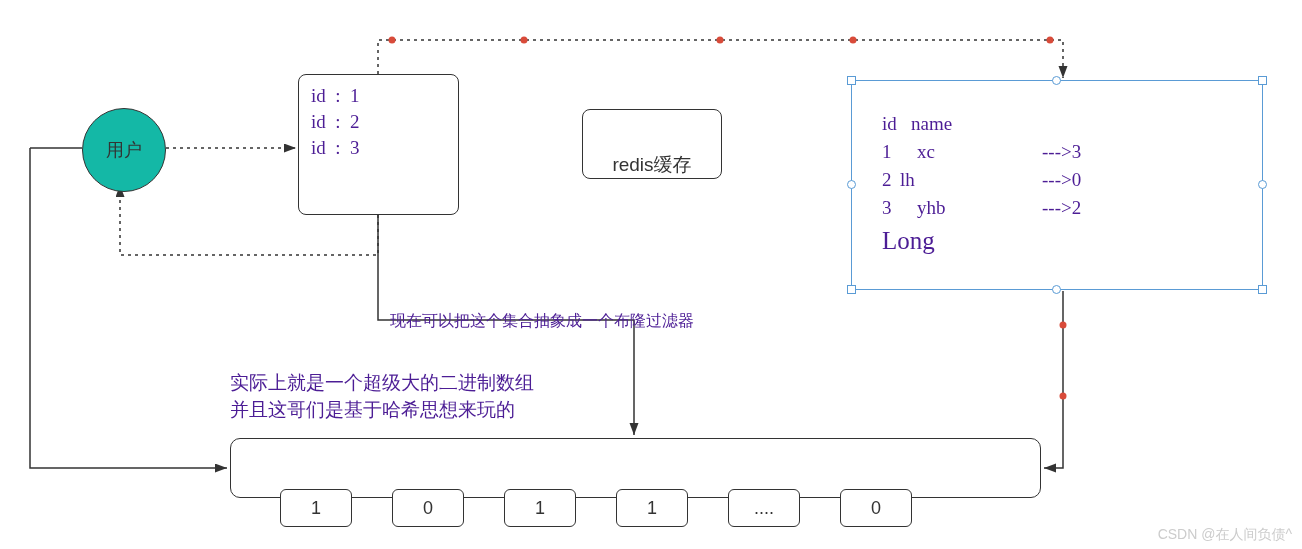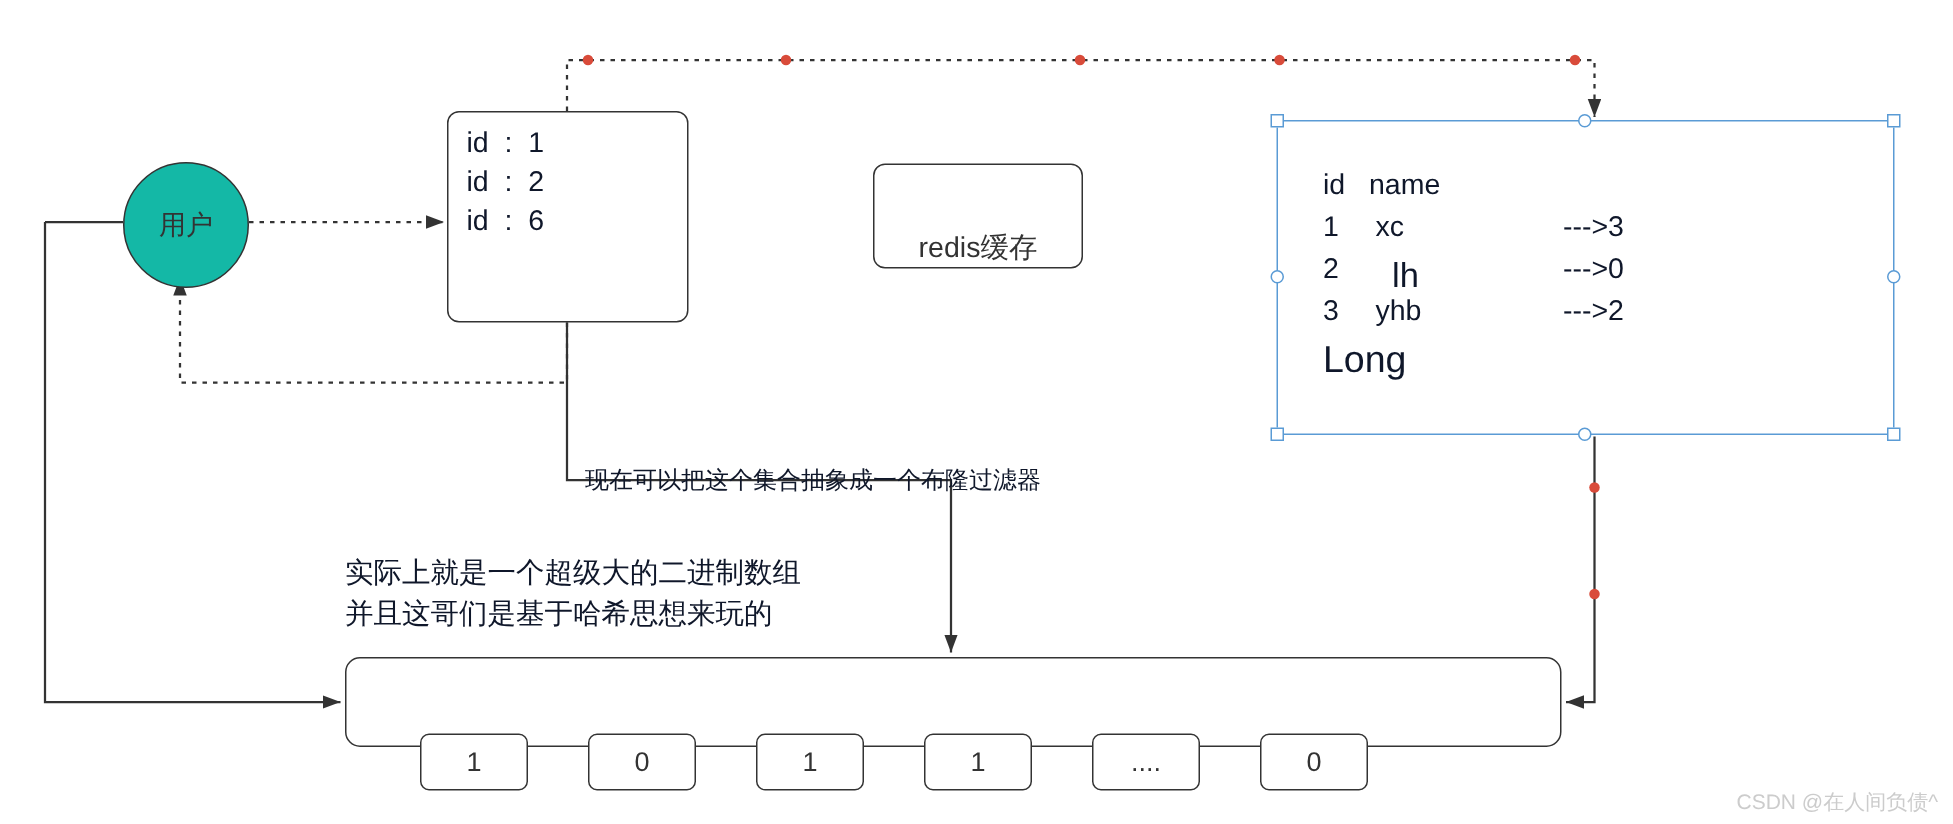--- a/index.html
+++ b/index.html
@@ -17,22 +17,23 @@
     position: absolute;
     border: 1.5px solid #333;
     border-radius: 8px;
     background: #fff;
     box-sizing: border-box;
   }
   .label {
     position: absolute;
     font-size: 18px;
     line-height: 1.4;
-    color: #0f172a;
+    color: #4c1d95;
     white-space: pre;
+    font-family: Liberation Serif, serif;
   }
   .circle {
     position: absolute;
     border: 1.5px solid #333;
     border-radius: 50%;
     background: #14b8a6;
     display: flex;
     align-items: center;
     justify-content: center;
     font-size: 18px;
@@ -112,21 +113,21 @@
   <circle class="red-dot" cx="1063" cy="396" r="3.5"></circle>
 </svg>
 
 <div class="circle" style="left:82px; top:108px; width:82px; height:82px;">
   <span>用户</span>
 </div>
 
 <div class="box" style="left:298px; top:74px; width:161px; height:141px;">
   <div class="label" style="left:12px; top:8px; font-size:19px;">id  :  1</div>
   <div class="label" style="left:12px; top:34px; font-size:19px;">id  :  2</div>
-  <div class="label" style="left:12px; top:60px; font-size:19px;">id  :  6</div>
+  <div class="label" style="left:12px; top:60px; font-size:19px;">id  :  3</div>
 </div>
 
 <div class="box" style="left:582px; top:109px; width:140px; height:70px; display:flex; align-items:flex-end; justify-content:center;">
   <span style="font-size:19px;">redis缓存</span>
 </div>
 
 <div class="sel-box" style="left:851px; top:80px; width:412px; height:210px;">
 
   <div class="handle" style="left:-5px; top:-5px;"></div>
   <div class="handle" style="right:-5px; top:-5px;"></div>
@@ -137,21 +138,21 @@
   <div class="handle circ" style="top:50%; left:-5px; margin-top:-5px;"></div>
   <div class="handle circ" style="top:50%; right:-5px; margin-top:-5px;"></div>
 
   <div class="label" style="left:30px; top:30px; font-size:19px;">id   name</div>
 
   <div class="label" style="left:30px; top:58px; font-size:19px;">1</div>
   <div class="label" style="left:65px; top:58px; font-size:19px;">xc</div>
   <div class="label" style="left:190px; top:58px; font-size:19px;">---&gt;3</div>
 
   <div class="label" style="left:30px; top:86px; font-size:19px;">2</div>
-  <div class="label" style="left:76px; top:86px; font-size:23px;">lh</div>
+  <div class="label" style="left:48px; top:86px; font-size:19px;">lh</div>
   <div class="label" style="left:190px; top:86px; font-size:19px;">---&gt;0</div>
 
   <div class="label" style="left:30px; top:114px; font-size:19px;">3</div>
   <div class="label" style="left:65px; top:114px; font-size:19px;">yhb</div>
   <div class="label" style="left:190px; top:114px; font-size:19px;">---&gt;2</div>
 
   <div class="label" style="left:30px; top:142px; font-size:25px;">Long</div>
 </div>
 
 <div class="label" style="left:390px; top:310px; font-size:16px;">现在可以把这个集合抽象成一个布隆过滤器</div>

